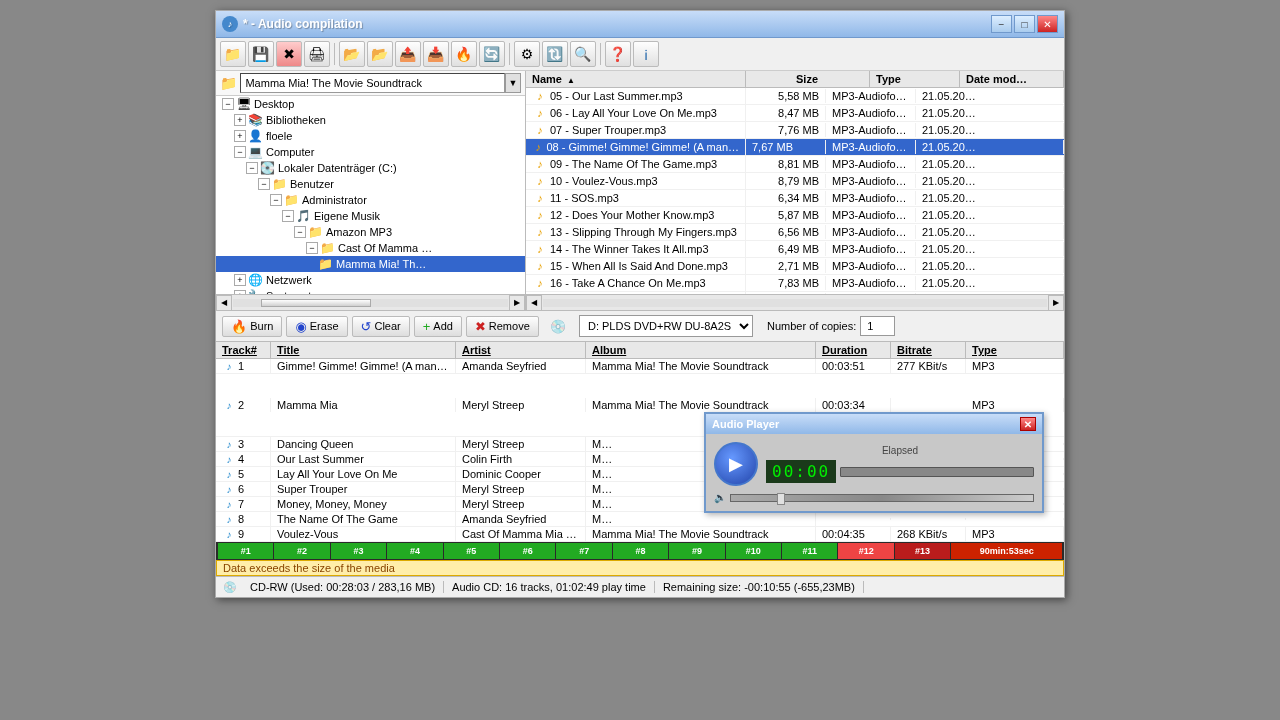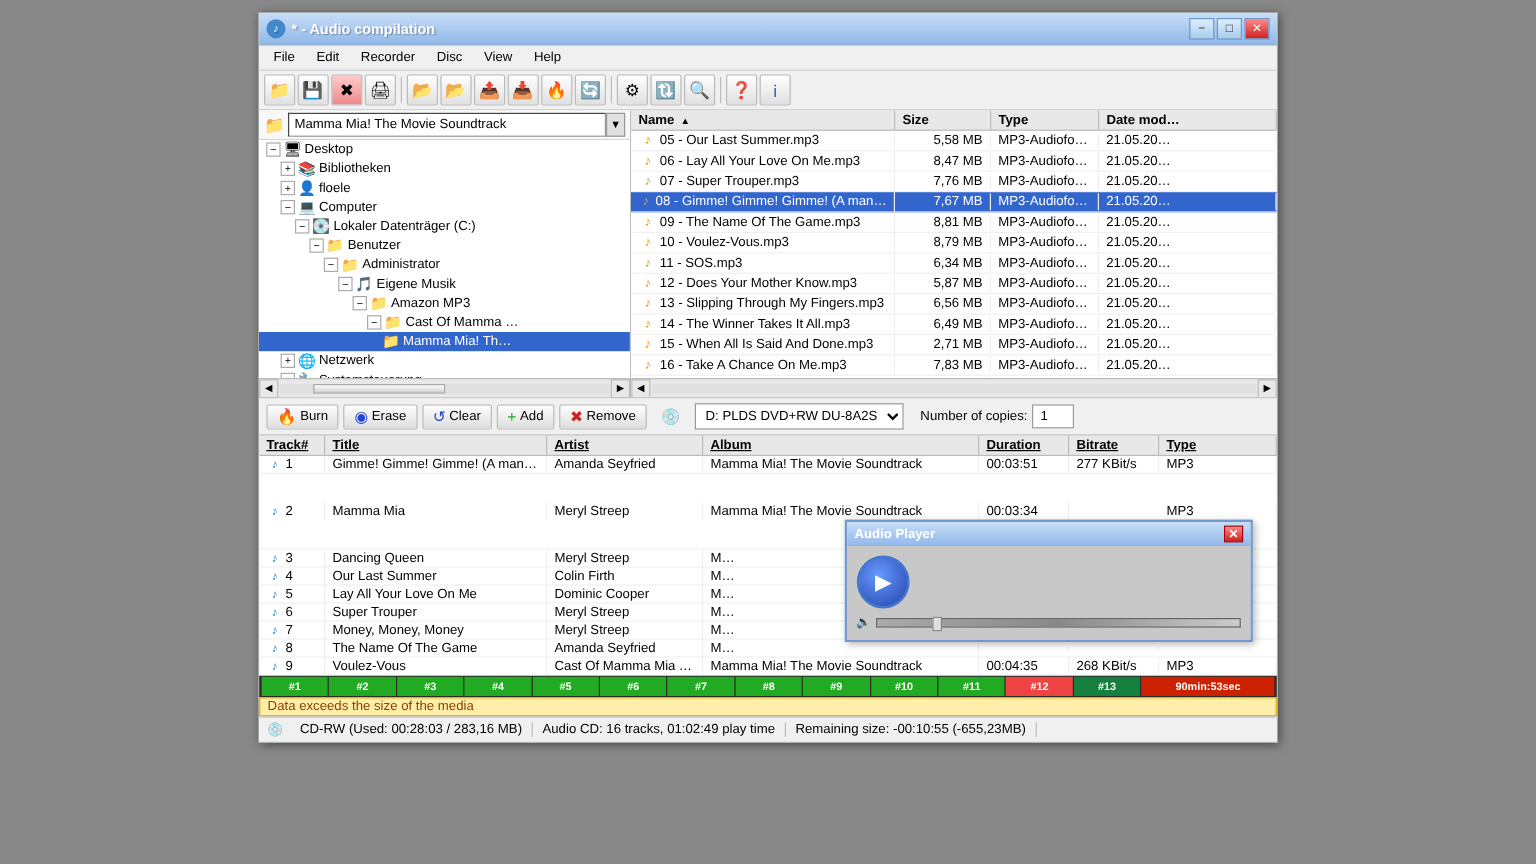--- a/index.html
+++ b/index.html
@@ -466,28 +466,20 @@
       <div class="titlebar-icon">♪</div>
       <span>* - Audio compilation</span>
     </div>
     <div class="titlebar-buttons">
       <div class="title-btn">−</div>
       <div class="title-btn">□</div>
       <div class="title-btn close">✕</div>
     </div>
   </div>
 
-  <div class="menubar">
-    <div class="menu-item">File</div>
-    <div class="menu-item">Edit</div>
-    <div class="menu-item">Recorder</div>
-    <div class="menu-item">Disc</div>
-    <div class="menu-item">View</div>
-    <div class="menu-item">Help</div>
-  </div>
 
   <div class="toolbar">
     <div class="tb-btn" title="New" style="color:#e8a000;">📁</div>
     <div class="tb-btn" title="Save" style="color:#2244cc;">💾</div>
     <div class="tb-btn" title="Delete" style="background:linear-gradient(to bottom,#ffcccc,#ee8888);">✖</div>
     <div class="tb-btn" title="Print">🖨</div>
     <div class="tb-sep"></div>
     <div class="tb-btn">📂</div>
     <div class="tb-btn">📂</div>
     <div class="tb-btn" style="color:#2266aa;">📤</div>
@@ -617,21 +609,21 @@
           <div style="width:16px;height:16px;background:#e8e8e8;border:1px solid #bbb;display:flex;align-items:center;justify-content:center;font-size:8px;">▶</div>
         </div>
       </div>
 
       <div class="file-pane">
         <div class="file-header">
           <div class="file-col-header" style="width:220px;">
             <span>Name</span>
             <span style="font-size:8px;margin-left:2px;">▲</span>
           </div>
-          <div class="file-col-header" style="width:80px;">Size</div>
+          <div class="file-col-header" style="width:80px;margin-left:44px;">Size</div>
           <div class="file-col-header" style="width:90px;">Type</div>
           <div class="file-col-header" style="flex:1;">Date mod…</div>
         </div>
         <div class="file-list" style="position:relative;">
 
         <div class="file-row">
       <div class="file-cell" style="width:220px;display:flex;align-items:center;">
         <span class="file-icon">♪</span>
         <span style="overflow:hidden;text-overflow:ellipsis;">05 - Our Last Summer.mp3</span>
       </div>
@@ -655,21 +647,21 @@
       </div>
       <div class="file-cell" style="width:80px;text-align:right;">7,76 MB</div>
       <div class="file-cell" style="width:90px;">MP3-Audiofor…</div>
       <div class="file-cell" style="flex:1;">21.05.20…</div>
     </div>
             <div class="file-row selected">
       <div class="file-cell" style="width:220px;display:flex;align-items:center;">
         <span class="file-icon">♪</span>
         <span style="overflow:hidden;text-overflow:ellipsis;">08 - Gimme! Gimme! Gimme! (A man after midni…</span>
       </div>
-      <div class="file-cell" style="width:80px;text-align:right;">7,67 MB</div>
+      <div class="file-cell" style="width:80px;">7,67 MB</div>
       <div class="file-cell" style="width:90px;">MP3-Audiofor…</div>
       <div class="file-cell" style="flex:1;">21.05.20…</div>
     </div>
             <div class="file-row">
       <div class="file-cell" style="width:220px;display:flex;align-items:center;">
         <span class="file-icon">♪</span>
         <span style="overflow:hidden;text-overflow:ellipsis;">09 - The Name Of The Game.mp3</span>
       </div>
       <div class="file-cell" style="width:80px;text-align:right;">8,81 MB</div>
       <div class="file-cell" style="width:90px;">MP3-Audiofor…</div>
@@ -910,20 +902,29 @@
 
       <div class="audio-player">
         <div class="player-titlebar">
           <span>Audio Player</span>
           <div class="player-close">✕</div>
         </div>
         <div class="player-body">
           <div class="player-top">
             <div class="play-btn">
               <span>▶</span>
+            </div>
+            <div class="player-info">
+              <div class="elapsed-label">Elapsed</div>
+              <div style="display:flex;align-items:center;gap:4px;">
+                <div class="time-display">
+                  <span>00:00</span>
+                </div>
+                <div class="progress-track" style="flex:1;height:10px;"></div>
+              </div>
             </div>
           </div>
           <div style="display:flex;align-items:center;gap:4px;">
             <span style="font-size:10px;color:#555;">🔈</span>
             <div class="volume-slider">
               <div class="slider-thumb"></div>
             </div>
           </div>
         </div>
       </div>
@@ -937,21 +938,21 @@
           <div class="prog-seg" style="background: rgb(34, 170, 34); flex: 6 1 0%;">#3</div>
           <div class="prog-seg" style="background: rgb(34, 170, 34); flex: 6 1 0%;">#4</div>
           <div class="prog-seg" style="background: rgb(34, 170, 34); flex: 6 1 0%;">#5</div>
           <div class="prog-seg" style="background: rgb(34, 170, 34); flex: 6 1 0%;">#6</div>
           <div class="prog-seg" style="background: rgb(34, 170, 34); flex: 6 1 0%;">#7</div>
           <div class="prog-seg" style="background: rgb(34, 170, 34); flex: 6 1 0%;">#8</div>
           <div class="prog-seg" style="background: rgb(34, 170, 34); flex: 6 1 0%;">#9</div>
           <div class="prog-seg" style="background: rgb(34, 170, 34); flex: 6 1 0%;">#10</div>
           <div class="prog-seg" style="background: rgb(34, 170, 34); flex: 6 1 0%;">#11</div>
           <div class="prog-seg" style="background: rgb(238, 68, 68); flex: 6 1 0%;">#12</div>
-          <div class="prog-seg" style="background: #15803d; flex: 6 1 0%;">#13</div>
+          <div class="prog-seg" style="background: #b91c1c; flex: 6 1 0%;">#13</div>
           <div class="prog-seg" style="background: rgb(204, 34, 0); flex: 12 1 0%;">90min:53sec</div>
         </div>
     </div>
 
     <div class="warn-bar">
       <span>Data exceeds the size of the media</span>
     </div>
 
     <div class="statusbar">
       <span class="status-icon">💿</span>

